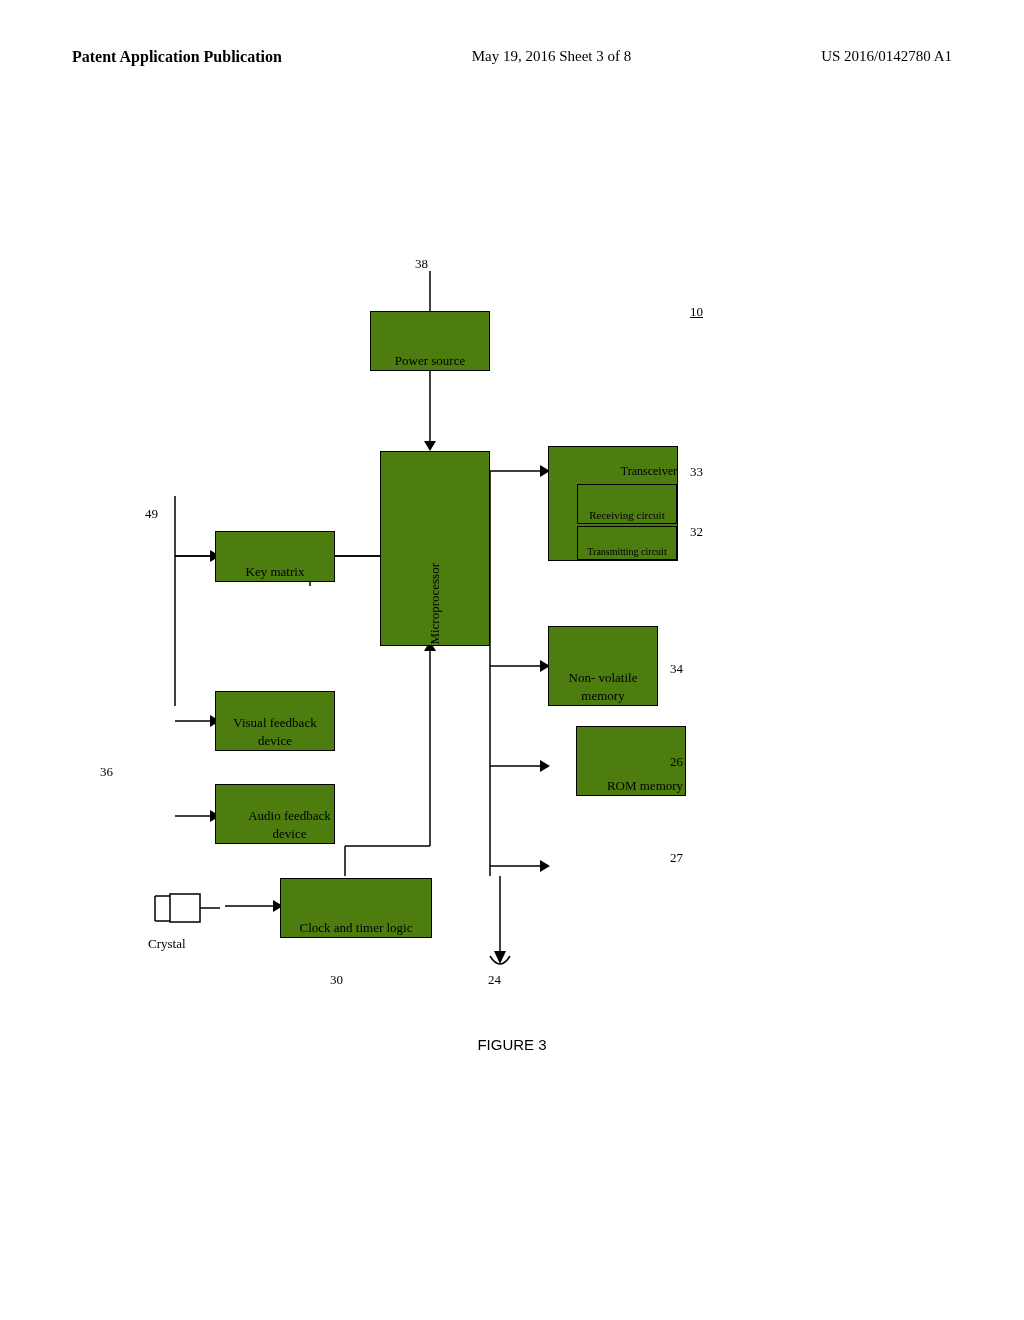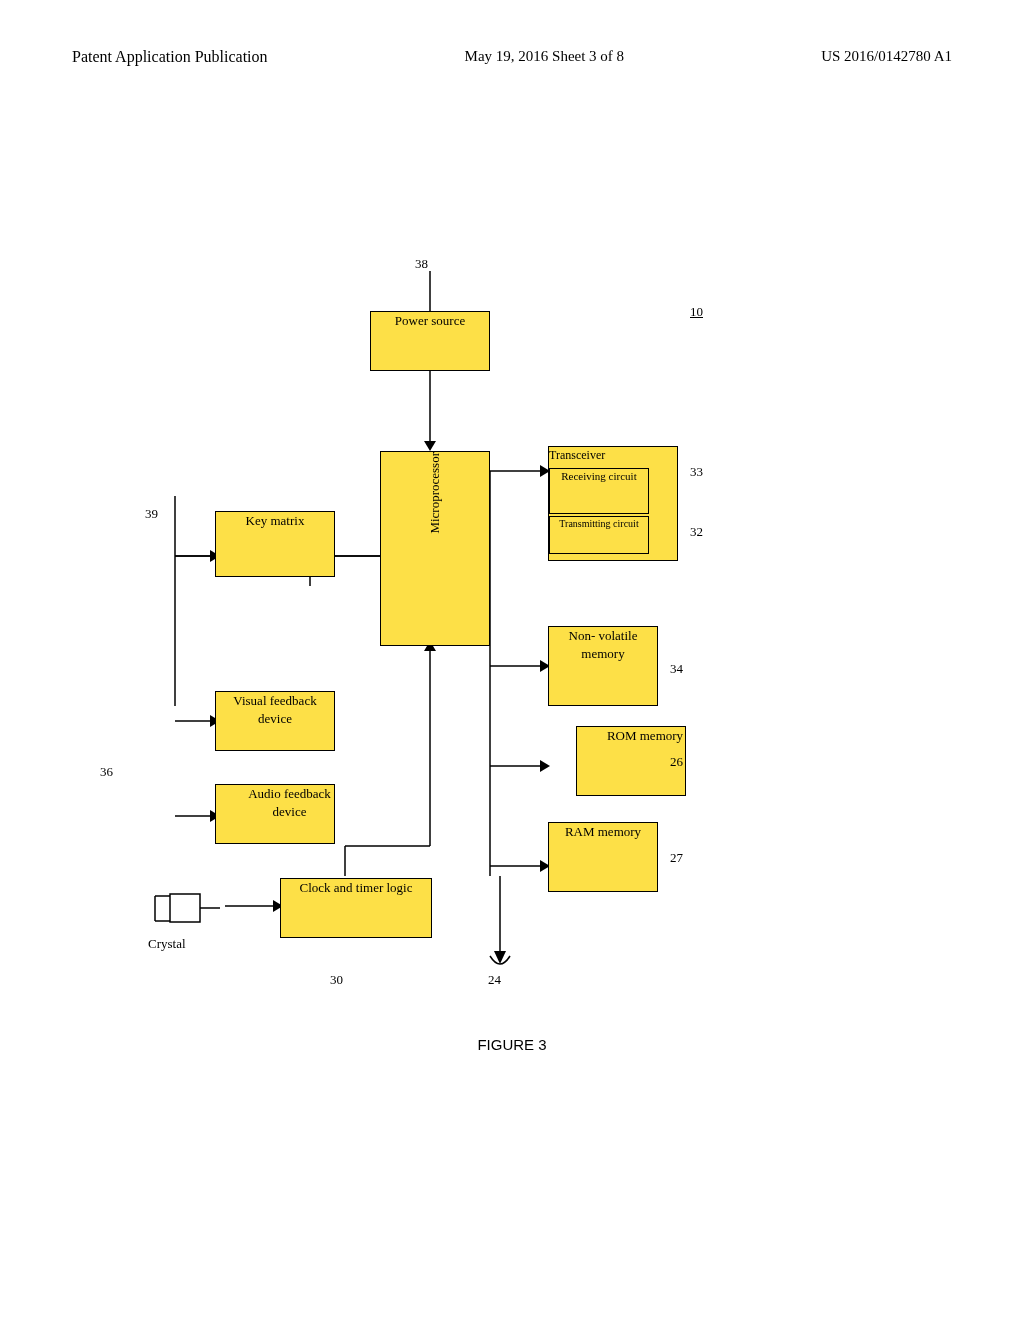--- a/index.html
+++ b/index.html
@@ -13,21 +13,21 @@
     }
 
     .header {
       display: flex;
       justify-content: space-between;
       align-items: flex-start;
       padding: 48px 72px 20px 72px;
       font-size: 15px;
     }
     .header-left {
-      font-weight: normal;
+      font-weight: bold;
       font-size: 16px;
     }
     .header-center {
       font-size: 15px;
       text-align: left;
     }
     .header-right {
       font-size: 15px;
       text-align: right;
     }
@@ -36,23 +36,23 @@
       position: relative;
       width: 100%;
       height: 900px;
       margin-top: 30px;
     }
 
     
     .box {
       position: absolute;
       border: 1.5px solid #000;
-      background: #fde047;
+      background: #4d7c0f;
       display: flex;
-      align-items: flex-start;
+      align-items: flex-end;
       justify-content: center;
       text-align: center;
       font-size: 13px;
       line-height: 1.4;
     }
 
     
     .label {
       position: absolute;
       font-size: 13px;
@@ -156,39 +156,39 @@
   <div class="label" style="top:140px; left:415px;">38</div>
 
   <div class="box" style="top:195px; left:370px; width:120px; height:60px;">
     <span>Power source</span>
   </div>
 
   <div class="box" style="top:335px; left:380px; width:110px; height:195px; font-size:13px;">
     <span style="writing-mode:vertical-rl; text-orientation:mixed; transform:rotate(180deg);">Microprocessor</span>
   </div>
 
-  <div class="label" style="top:390px; left:145px;">39</div>
-
-  <div class="box" style="top:395px; left:215px; width:120px; height:66px;">
+  <div class="label" style="top:390px; left:145px;">49</div>
+
+  <div class="box" style="top:415px; left:215px; width:120px; height:51px;">
     <span>Key matrix</span>
   </div>
 
   <div class="box" style="top:575px; left:215px; width:120px; height:60px;">
     <span>Visual feedback
 device</span>
   </div>
 
   <div class="label" style="top:648px; left:100px;">36</div>
 
   <div class="box" style="top:668px; left:215px; width:120px; height:60px;padding-left:29px;">
     <span>Audio feedback
 device</span>
   </div>
 
-  <div class="box" style="top:330px; left:548px; width:130px; height:115px; flex-direction:column; justify-content:flex-start; padding-top:0; font-size:12px;">
+  <div class="box" style="top:330px; left:548px; width:130px; height:115px; flex-direction:column; justify-content:flex-start; padding-top:16px; font-size:12px;">
     <span style="font-size:12px; margin-bottom:4px;">Transceiver</span>
 
     <div class="box" style="position:relative; width:100px; height:46px; margin-bottom:2px; font-size:11px;">
       <span>Receiving
 circuit</span>
     </div>
 
     <div class="box" style="position:relative; width:100px; height:38px; font-size:10px;">
       <span>Transmitting
 circuit</span>
@@ -207,24 +207,20 @@
 
   <div class="label" style="top:545px; left:670px;">34</div>
 
   <div class="box" style="top:610px; left:576px; width:110px; height:70px;padding-left:28px;">
     <span>ROM
 memory</span>
   </div>
 
   <div class="label" style="top:638px; left:670px;">26</div>
 
-  <div class="box" style="top:706px; left:548px; width:110px; height:70px;">
-    <span>RAM
-memory</span>
-  </div>
 
   <div class="label" style="top:734px; left:670px;">27</div>
 
   <div class="box" style="top:762px; left:280px; width:152px; height:60px;">
     <span>Clock and
 timer logic</span>
   </div>
 
   <div style="position:absolute; top:770px; left:150px; width:70px; height:45px;">
     

